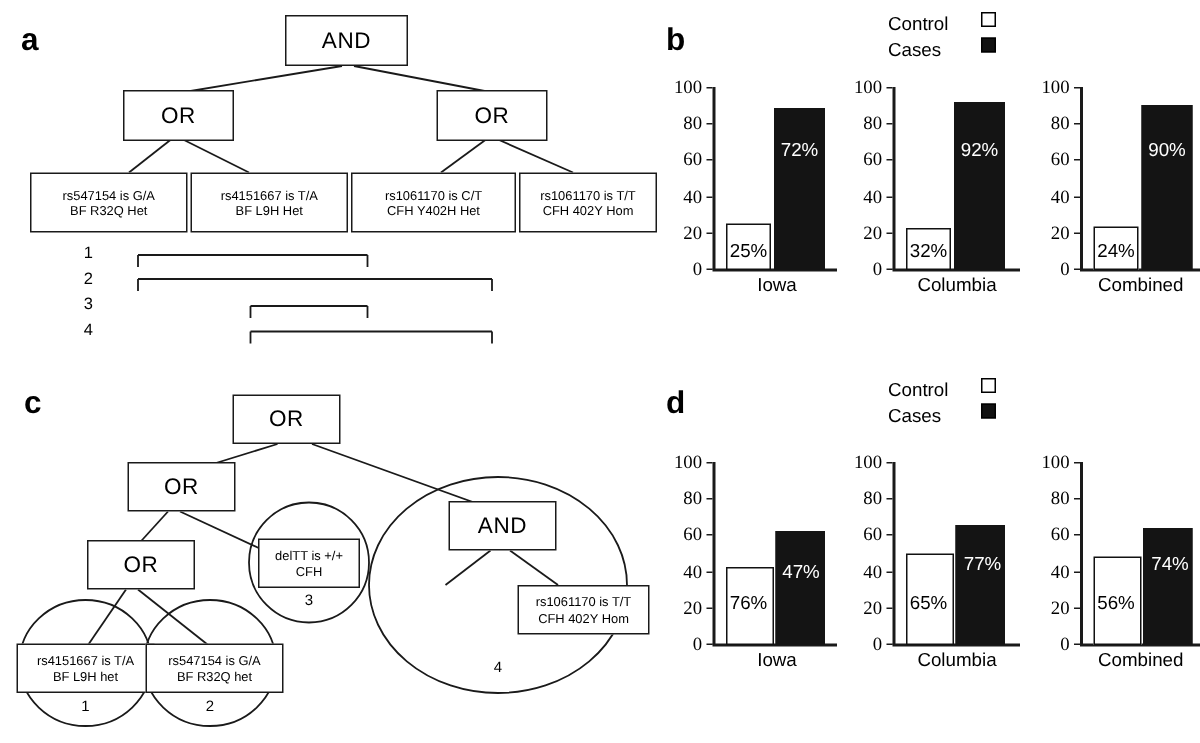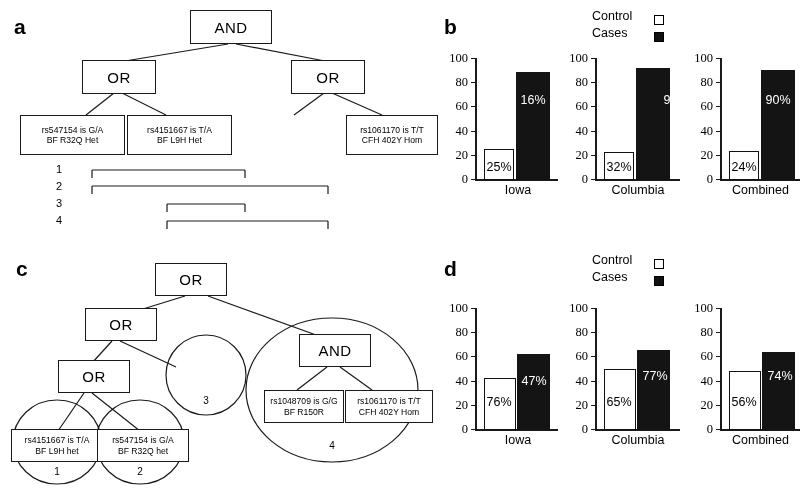--- a/index.html
+++ b/index.html
@@ -74,21 +74,21 @@
     width: 16px;
   }
   
   .chart-legend {
     position: absolute;
     font-size: 12.5px;
     line-height: 17px;
   }
   .legend-row {
     display: flex;
-    align-items: flex-end;
+    align-items: flex-start;
     justify-content: flex-start;
     height: 17px;
   }
   .legend-label {
     width: 52px;
     text-align: left;
   }
   .legend-swatch {
     width: 10px;
     height: 10px;
@@ -176,20 +176,24 @@
     </div>
 
     <div class="node leaf" style="left:20px; top:115px; width:105px; height:40px;">
       <span class="ln">rs547154 is G/A</span>
       <span class="ln">BF R32Q Het</span>
     </div>
     <div class="node leaf" style="left:127px; top:115px; width:105px; height:40px;">
       <span class="ln">rs4151667 is T/A</span>
       <span class="ln">BF L9H Het</span>
     </div>
+    <div class="node leaf" style="left:234px; top:115px; width:110px; height:40px;">
+      <span class="ln">rs1061170 is C/T</span>
+      <span class="ln">CFH Y402H Het</span>
+    </div>
     <div class="node leaf" style="left:346px; top:115px; width:92px; height:40px;">
       <span class="ln">rs1061170 is T/T</span>
       <span class="ln">CFH 402Y Hom</span>
     </div>
 
     <div class="bracket-num" style="left:46px; top:163px;">1</div>
     <div class="bracket-num" style="left:46px; top:180px;">2</div>
     <div class="bracket-num" style="left:46px; top:197px;">3</div>
     <div class="bracket-num" style="left:46px; top:214px;">4</div>
   </div>
@@ -218,21 +222,21 @@
     <div class="tick" style="left:33px; top:129px;"></div>
     <div class="ticklabel" style="left:0px; top:2px;">100</div>
     <div class="ticklabel" style="left:0px; top:26px;">80</div>
     <div class="ticklabel" style="left:0px; top:50px;">60</div>
     <div class="ticklabel" style="left:0px; top:75px;">40</div>
     <div class="ticklabel" style="left:0px; top:99px;">20</div>
     <div class="ticklabel" style="left:0px; top:123px;">0</div>
     <div class="bar control" style="left:46px; top:99.4px; width:30px; height:30.6px;"></div>
     <div class="bar cases" style="left:78px; top:22.4px; width:34px; height:107.6px;"></div>
     <div class="bar-value on-light" style="left:44px; top:110px; width:34px;">25%</div>
-    <div class="bar-value on-dark" style="left:78px; top:43px;  width:34px;">16%</div>
+    <div class="bar-value on-dark" style="left:78px; top:43px;  width:34px;">72%</div>
     <div class="cat-label" style="left:40px; top:133px; width:80px;">Iowa</div>
   </div>
 
   <div class="subplot" style="left:558px; top:50px; width:125px; height:155px;">
     <div class="axis-line" style="left:37px; top:8px; width:1.6px; height:122px;"></div>
     <div class="axis-line" style="left:37px; top:129px; width:85px; height:1.6px;"></div>
     <div class="tick" style="left:33px; top:8px;"></div>
     <div class="tick" style="left:33px; top:32px;"></div>
     <div class="tick" style="left:33px; top:56px;"></div>
     <div class="tick" style="left:33px; top:81px;"></div>
@@ -240,21 +244,21 @@
     <div class="tick" style="left:33px; top:129px;"></div>
     <div class="ticklabel" style="left:0px; top:2px;">100</div>
     <div class="ticklabel" style="left:0px; top:26px;">80</div>
     <div class="ticklabel" style="left:0px; top:50px;">60</div>
     <div class="ticklabel" style="left:0px; top:75px;">40</div>
     <div class="ticklabel" style="left:0px; top:99px;">20</div>
     <div class="ticklabel" style="left:0px; top:123px;">0</div>
     <div class="bar control" style="left:46px; top:101.9px; width:30px; height:28.1px;"></div>
     <div class="bar cases" style="left:78px; top:17.5px; width:34px; height:112.5px;"></div>
     <div class="bar-value on-light" style="left:44px; top:110px; width:34px;">32%</div>
-    <div class="bar-value on-dark" style="left:78px; top:43px;  width:34px;padding-left:23px;">92%</div>
+    <div class="bar-value on-dark" style="left:78px; top:43px;  width:34px;">92%</div>
     <div class="cat-label" style="left:35px; top:133px; width:90px;">Columbia</div>
   </div>
 
   <div class="subplot" style="left:683px; top:50px; width:120px; height:155px;">
     <div class="axis-line" style="left:37px; top:8px; width:1.6px; height:122px;"></div>
     <div class="axis-line" style="left:37px; top:129px; width:82px; height:1.6px;"></div>
     <div class="tick" style="left:33px; top:8px;"></div>
     <div class="tick" style="left:33px; top:32px;"></div>
     <div class="tick" style="left:33px; top:56px;"></div>
     <div class="tick" style="left:33px; top:81px;"></div>
@@ -302,31 +306,31 @@
     <div class="node op" style="left:85px; top:63px; width:72px; height:33px;">
       <span>OR</span>
     </div>
     <div class="node op" style="left:58px; top:115px; width:72px; height:33px;">
       <span>OR</span>
     </div>
     <div class="node op" style="left:299px; top:89px; width:72px; height:33px;">
       <span>AND</span>
     </div>
 
+    <div class="node leaf" style="left:172px; top:114px; width:68px; height:33px;">
+      <span class="ln">delTT is +/+</span>
+      <span class="ln">CFH</span>
+    </div>
     <div class="node leaf" style="left:11px; top:184px; width:92px; height:33px;">
       <span class="ln">rs4151667 is T/A</span>
       <span class="ln">BF L9H het</span>
     </div>
     <div class="node leaf" style="left:97px; top:184px; width:92px; height:33px;">
       <span class="ln">rs547154 is G/A</span>
       <span class="ln">BF R32Q het</span>
-    </div>
-    <div class="node leaf" style="left:264px; top:145px; width:80px; height:33px;">
-      <span class="ln">rs1048709 is G/G</span>
-      <span class="ln">BF R150R</span>
     </div>
     <div class="node leaf" style="left:345px; top:145px; width:88px; height:33px;">
       <span class="ln">rs1061170 is T/T</span>
       <span class="ln">CFH 402Y Hom</span>
     </div>
 
     <div class="ellipse-label" style="left:42px; top:221px; width:30px;">1</div>
     <div class="ellipse-label" style="left:125px; top:221px; width:30px;">2</div>
     <div class="ellipse-label" style="left:191px; top:150px; width:30px;">3</div>
     <div class="ellipse-label" style="left:317px; top:195px; width:30px;">4</div>

